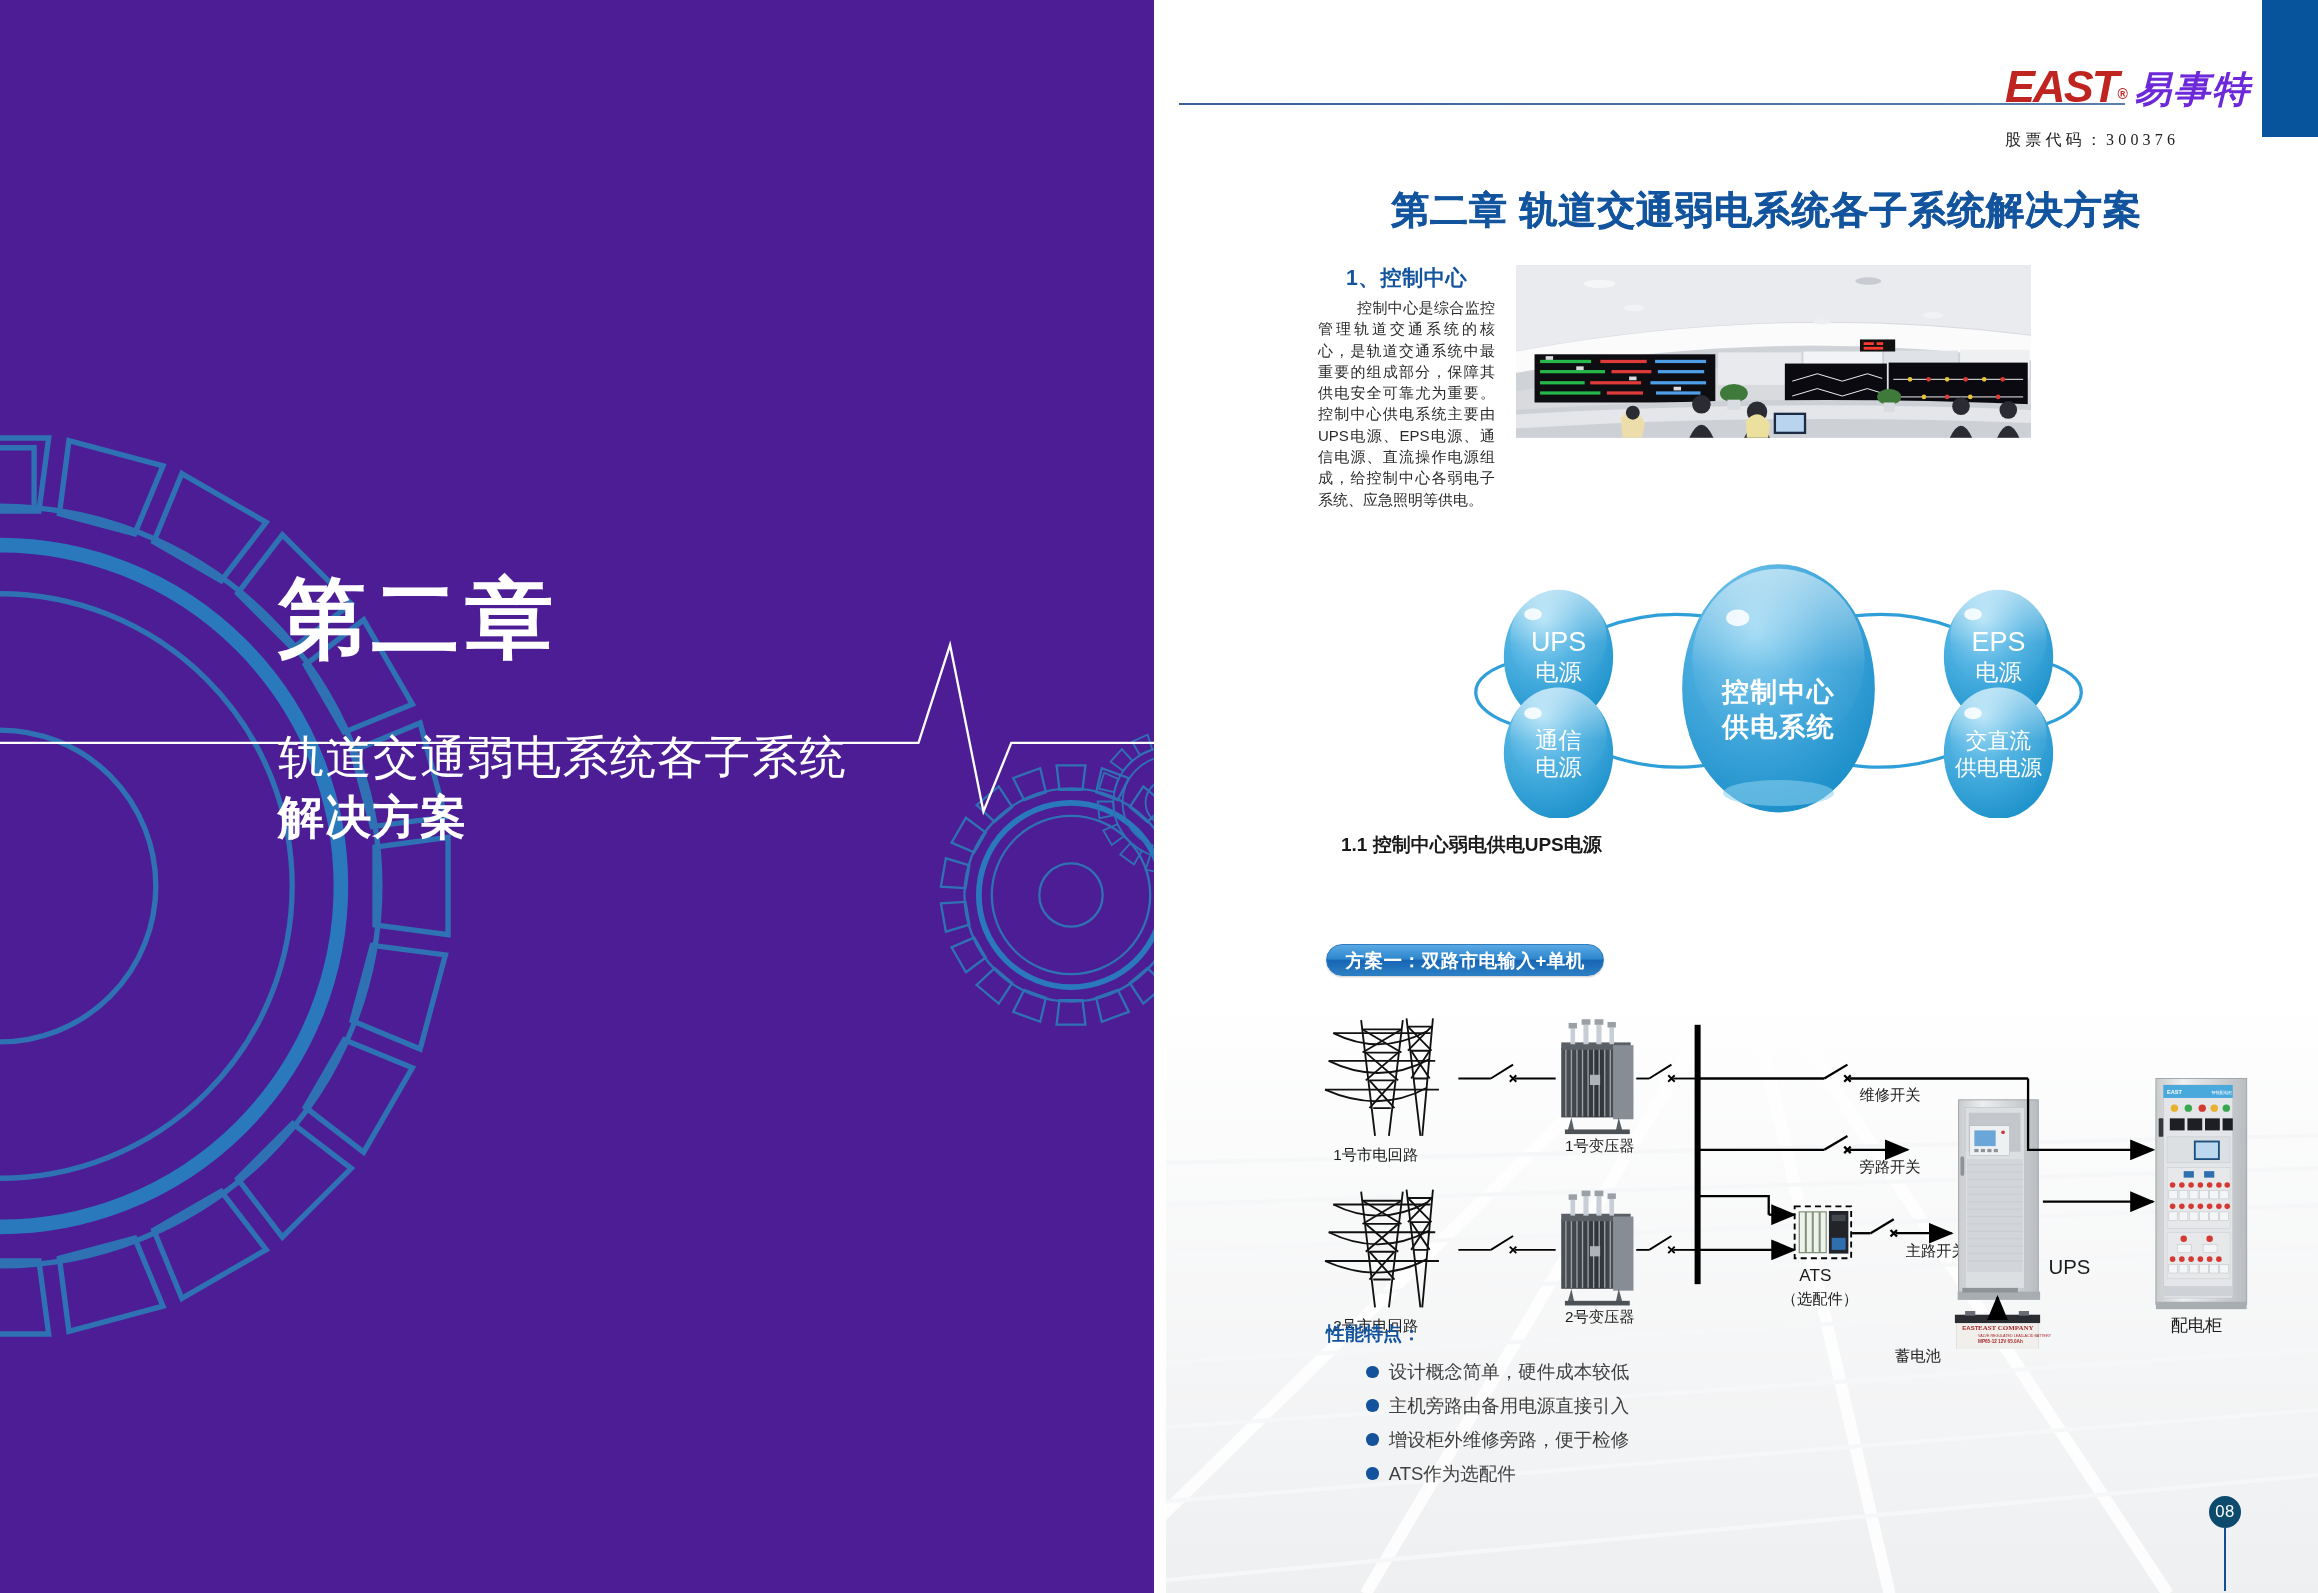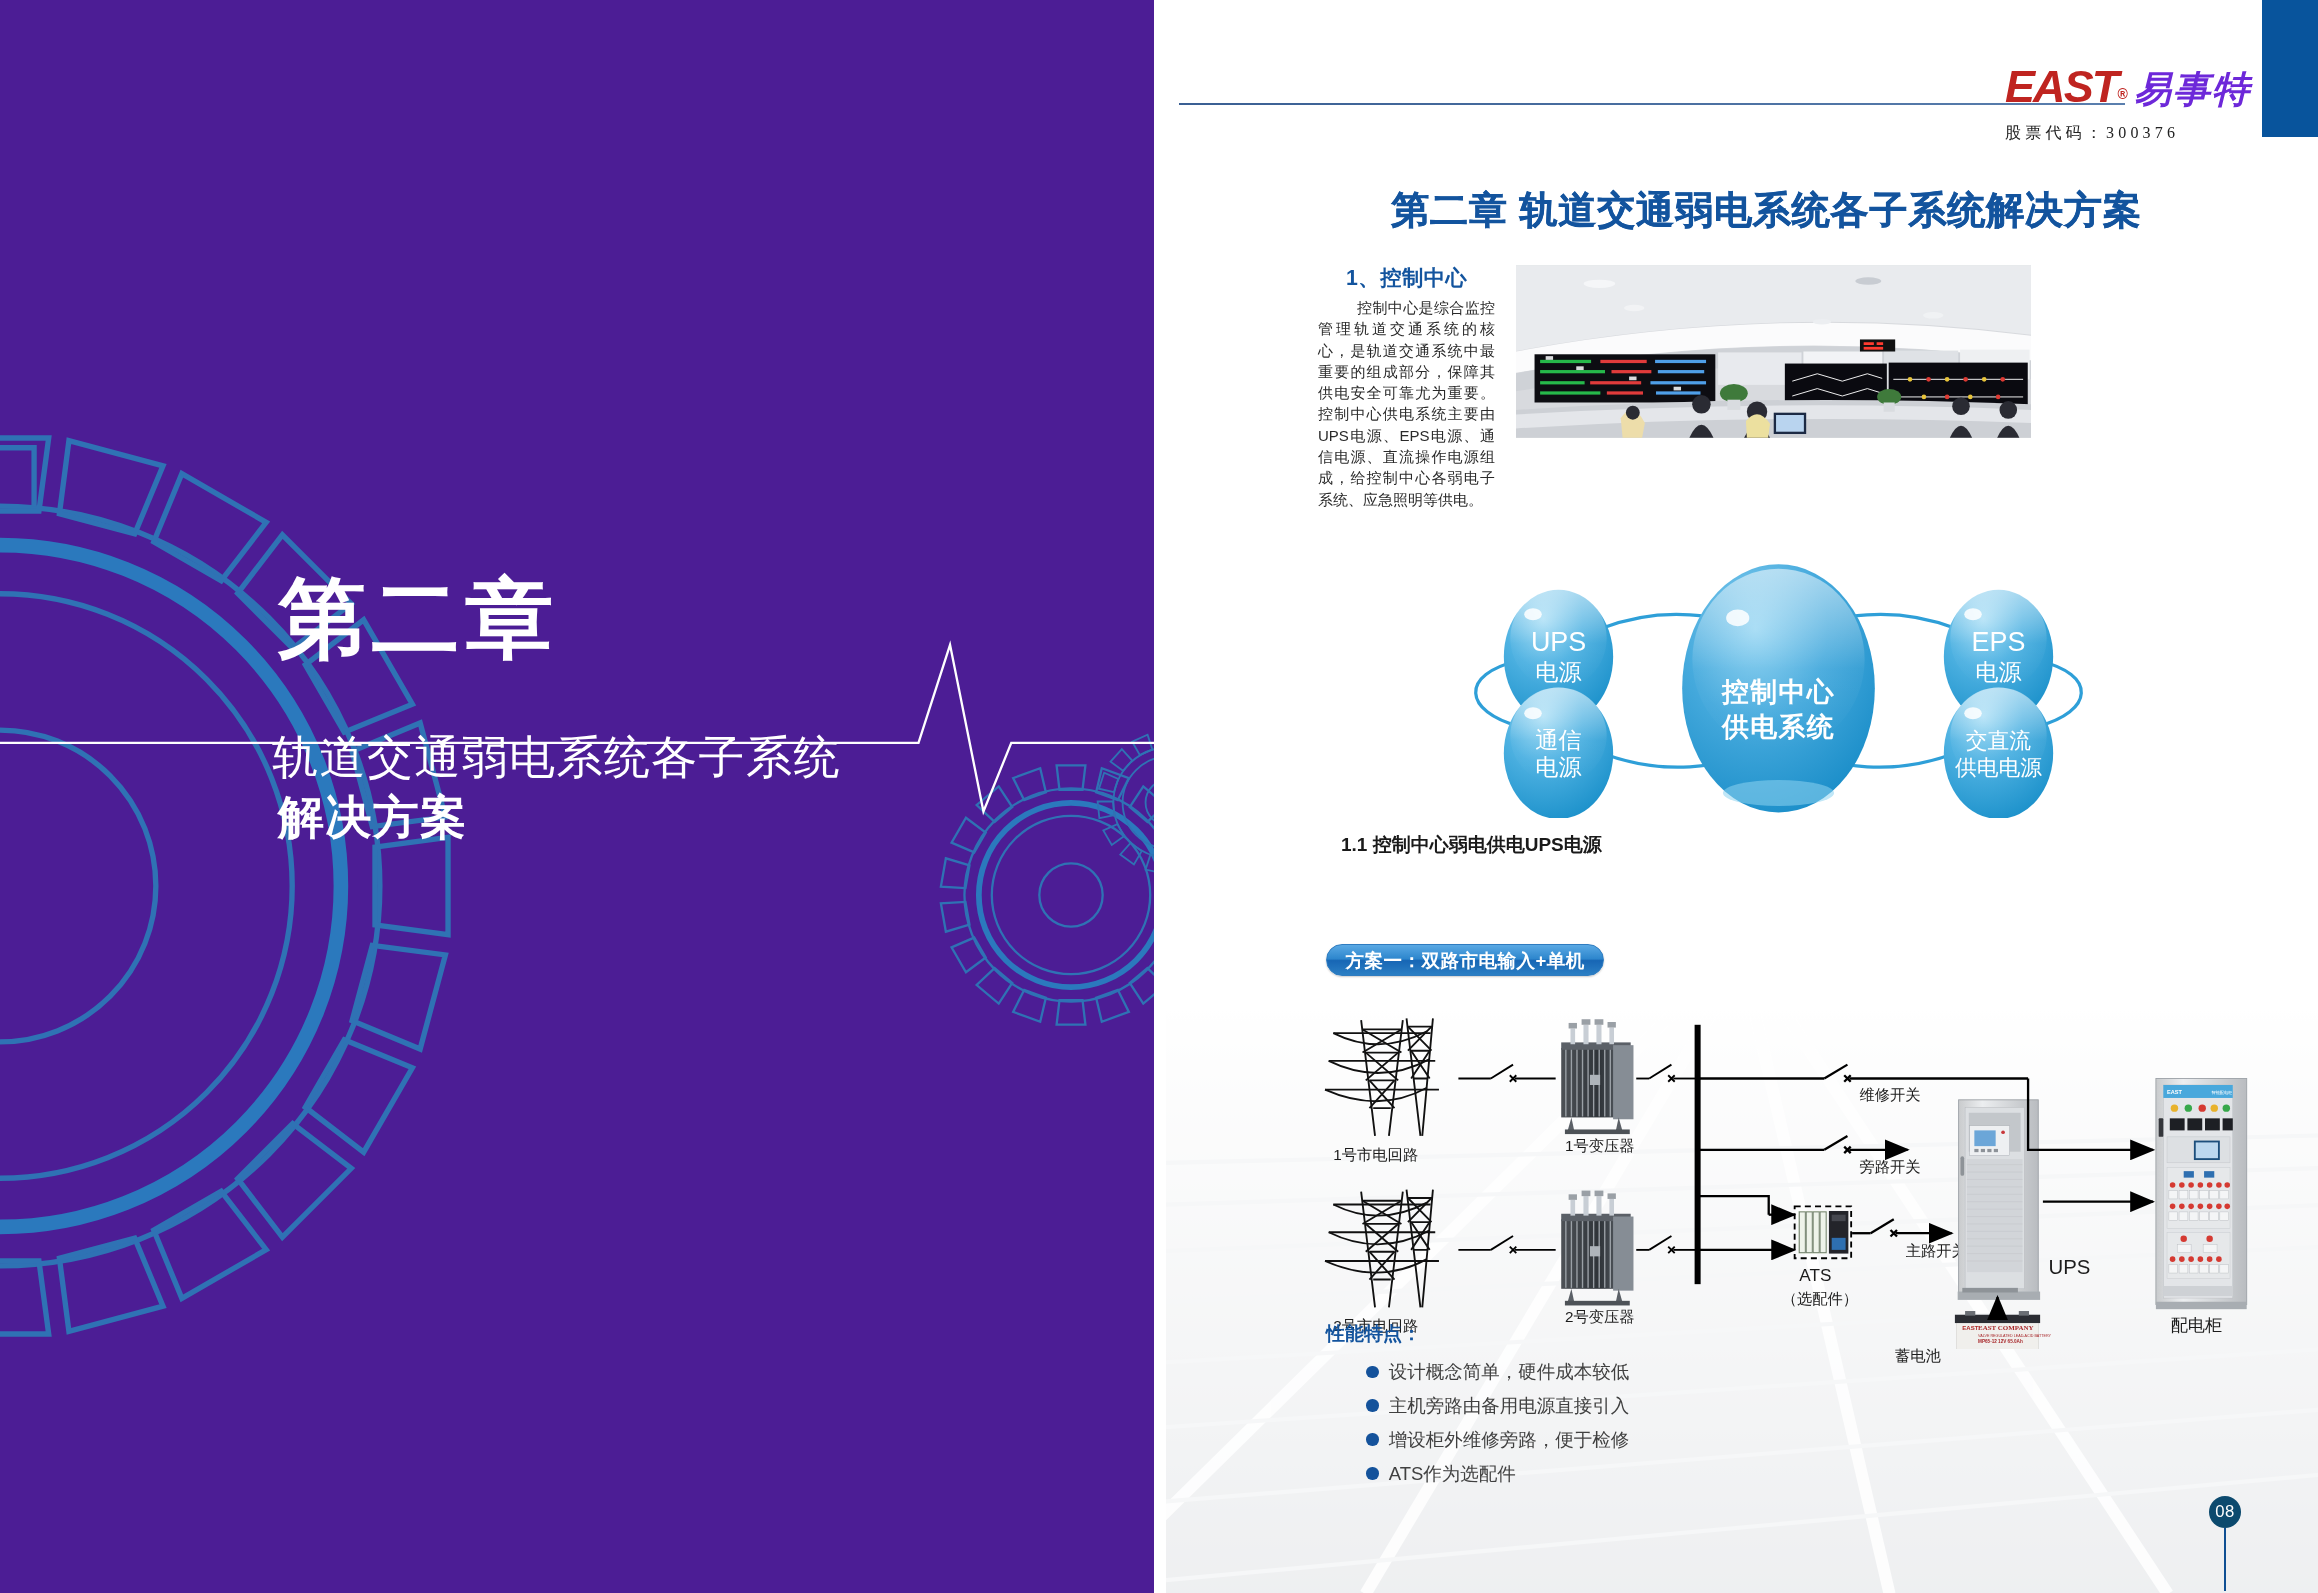--- a/index.html
+++ b/index.html
@@ -7,38 +7,38 @@
        font-family:"Liberation Sans","DejaVu Sans",sans-serif;}
 
   
   #cover{position:absolute;left:0;top:0;width:1106px;height:1594px;background:#4c1d95;overflow:hidden;padding-left:48px;}
   #cover .gearbig{position:absolute;left:-487px;top:399px;width:974px;height:974px;}
   #cover .gearmid{position:absolute;left:927px;top:751px;width:288px;height:288px;}
   #cover .gearsml{position:absolute;left:1092px;top:726px;width:153px;height:153px;}
   #cover .ecg{position:absolute;left:0;top:617px;width:1169px;height:250px;}
   #cover-title{position:absolute;left:278px;top:575px;color:#fff;font-weight:bold;
       font-size:88px;letter-spacing:5.6px;line-height:1;}
-  #cover-sub1{position:absolute;left:272px;top:728px;color:#fff;font-size:46px;
+  #cover-sub1{position:absolute;left:278px;top:728px;color:#fff;font-size:46px;
       letter-spacing:1.4px;line-height:1.28;font-weight:500;text-align:center;}
   #cover-sub2{position:absolute;left:278px;top:788px;color:#fff;font-size:46px;
       letter-spacing:1.4px;line-height:1.28;font-weight:bold;}
 
   
   #page{position:absolute;left:1166px;top:0;width:1167px;height:1594px;background:#ffffff;overflow:hidden;}
   #railbg{position:absolute;left:0;bottom:0;width:1167px;height:584px;opacity:.30;}
   #corner-block{position:absolute;left:1096px;top:0;width:71px;height:137px;background:#08549c;}
   #header-rule{position:absolute;left:13px;top:103px;width:946px;height:2.3px;
       background:linear-gradient(to right,#3a5f93,#5a7fae);}
   #logo{position:absolute;left:839px;top:65px;width:241px;height:83px;}
   #logo .east{font-size:45px;font-weight:bold;color:#bf2420;letter-spacing:-1.9px;
       font-family:"Liberation Sans",sans-serif;font-style:italic;line-height:.95;}
   #logo .reg{font-size:14px;vertical-align:super;font-style:normal;}
   #logo .cn{font-size:37px;font-weight:bold;color:#6d28d9;margin-left:8.3px;
       font-family:"Liberation Serif",serif;font-style:italic;letter-spacing:1.9px;}
-  #logo .code{font-size:16px;color:#222;letter-spacing:4.2px;margin-top:8px;
+  #logo .code{font-size:16px;color:#222;letter-spacing:4.2px;margin-top:15px;
       font-family:"Liberation Serif",serif;}
 
   #chapter-head{position:absolute;left:160px;top:185px;width:881px;text-align:center;
       color:#13549e;font-size:38px;font-weight:bold;letter-spacing:0.9px;
       -webkit-text-stroke:0.5px #13549e;}
 
   .sec-h{position:absolute;color:#13549e;font-weight:bold;margin-left:21px;}
   #sec1{left:159px;top:263px;font-size:21.3px;letter-spacing:0.5px;}
 
   #para1{position:absolute;left:152px;top:297px;width:177px;font-size:15px;

